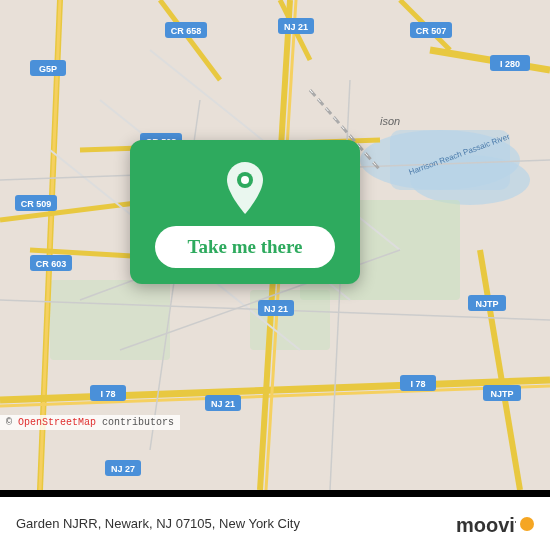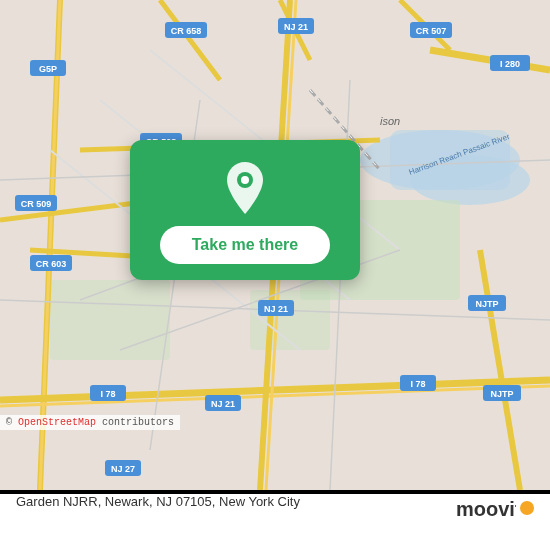--- a/index.html
+++ b/index.html
@@ -19,24 +19,24 @@
       overflow: hidden;
       background-color: #e8e0d8;
     }
 
     
     #bottom-bar {
       width: 550px;
       height: 60px;
       background: #fff;
       display: flex;
-      align-items: flex-start;
+      align-items: center;
       justify-content: space-between;
       padding: 0 16px;
-      border-top: 4px solid #000000;
+      border-top: 7px solid #000000;
     }
 
     #location-info {
       display: flex;
       flex-direction: column;
     }
 
     #location-name {
       font-size: 13px;
       color: #333;
@@ -81,24 +81,25 @@
       height: 56px;
       margin-bottom: 10px;
     }
 
     #take-me-there-btn {
       background: #fff;
       color: #2eaa5e;
       border: none;
       border-radius: 24px;
       padding: 10px 32px;
-      font-size: 16px;
+      font-size: 19px;
       font-weight: bold;
       cursor: pointer;
       white-space: nowrap;
+      font-family: Liberation Serif, serif;
     }
   </style>
 </head>
 <body>
 
 <div id="map-container">
   
   <svg width="550" height="490" xmlns="http://www.w3.org/2000/svg">
 
     <rect width="550" height="490" fill="#e8e0d8"></rect>

